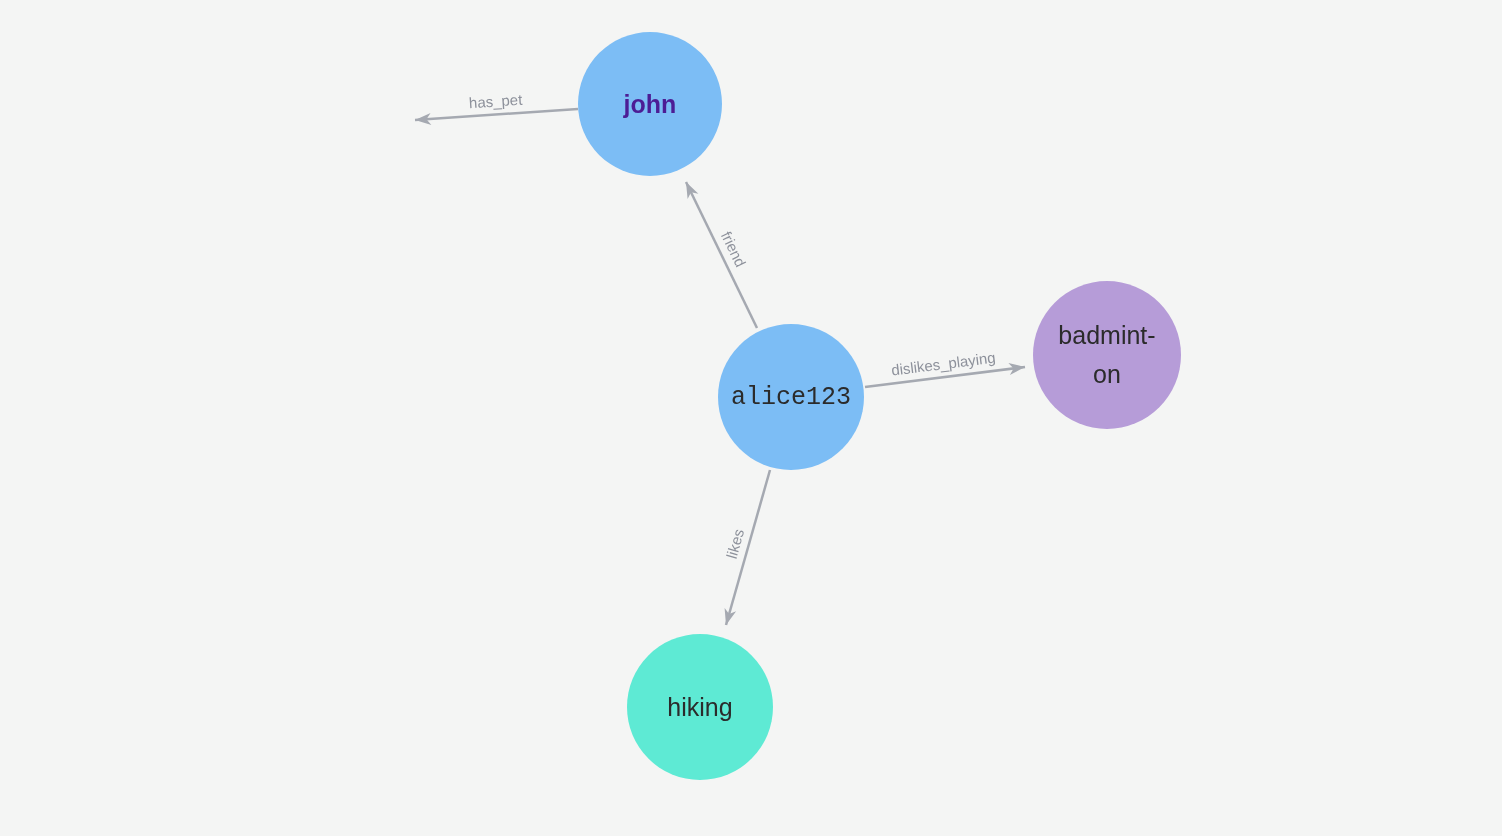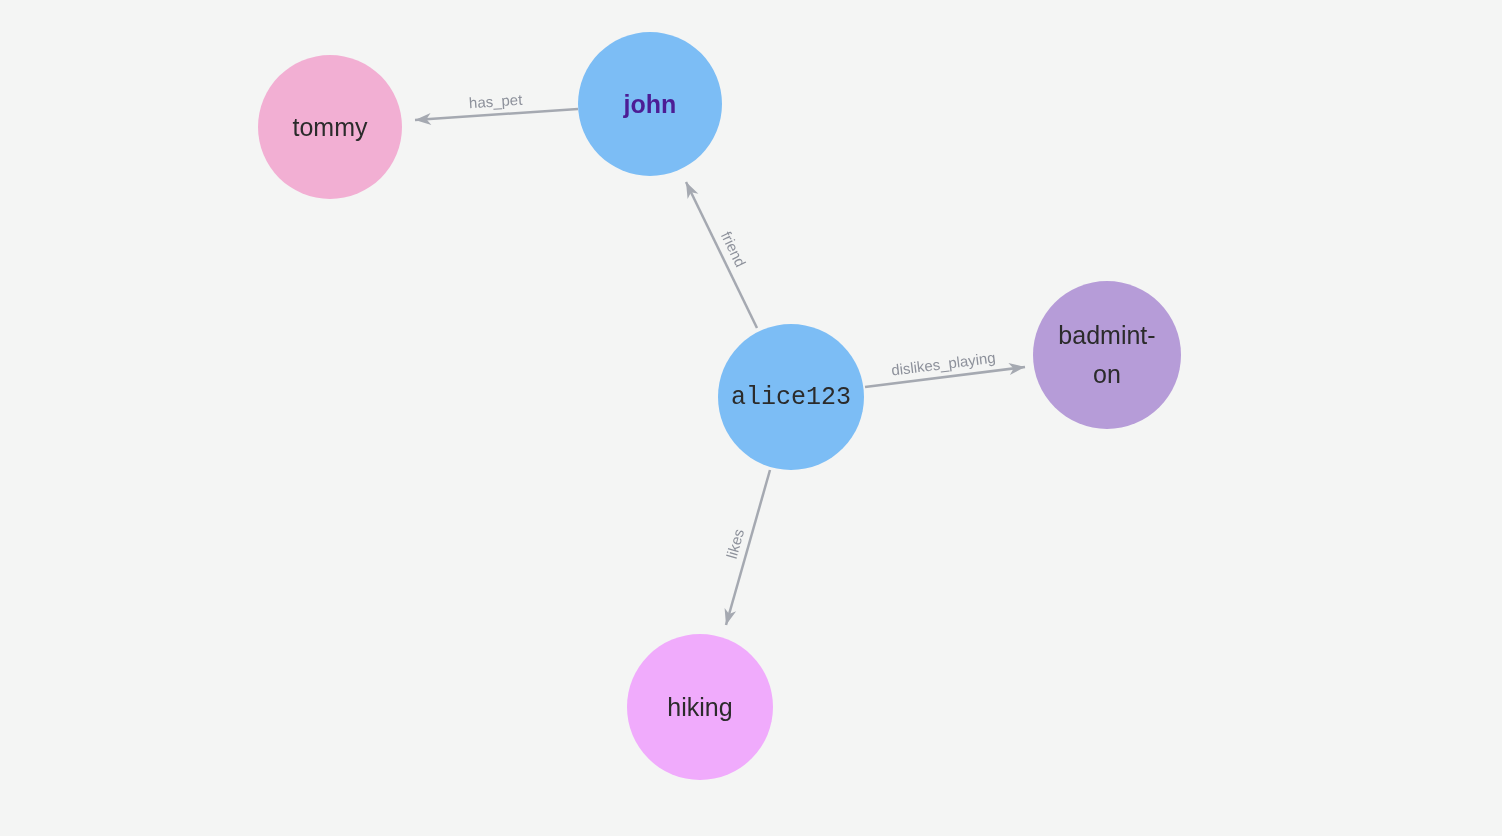--- a/index.html
+++ b/index.html
@@ -66,29 +66,26 @@
       </g>
       <g>
         <line x1="865" y1="387" x2="1025" y2="367" stroke="#a5a9b1" stroke-width="2.5" marker-end="url(#arrowhead)"></line>
         <text transform="translate(945,377) rotate(-7.125016348901798)" dy="-8" text-anchor="middle" fill="#8d919b" class="edge-label">dislikes_playing</text>
       </g>
       <g>
         <line x1="770" y1="470" x2="726" y2="625" stroke="#a5a9b1" stroke-width="2.5" marker-end="url(#arrowhead)"></line>
         <text transform="translate(748,547.5) rotate(-74.15229501807312)" dy="-8" text-anchor="middle" fill="#8d919b" class="edge-label">likes</text>
       </g>
     </svg>
-    <div class="graph-node" style="left: 258px; top: 55px; width: 144px; height: 144px; background: rgb(242, 175, 211); color: rgb(43, 43, 43);">
-      <div class="node-caption-line">tommy</div>
-    </div>
     <div class="graph-node" style="left: 578px; top: 32px; width: 144px; height: 144px; background: rgb(124, 189, 245); color: #4c1d95; font-weight: bold;">
       <div class="node-caption-line">john</div>
     </div>
     <div class="graph-node" style="left: 718px; top: 324px; width: 146px; height: 146px; background: rgb(124, 189, 245); color: rgb(43, 43, 43); font-family: Liberation Mono, monospace;">
       <div class="node-caption-line">alice123</div>
     </div>
     <div class="graph-node" style="left: 1033px; top: 281px; width: 148px; height: 148px; background: rgb(182, 156, 216); color: rgb(43, 43, 43); gap: 10px;">
       <div class="node-caption-line">badmint-</div>
       <div class="node-caption-line">on</div>
     </div>
-    <div class="graph-node" style="left: 627px; top: 634px; width: 146px; height: 146px; background: #f0abfc; color: rgb(43, 43, 43);">
+    <div class="graph-node" style="left: 627px; top: 634px; width: 146px; height: 146px; background: #5eead4; color: rgb(43, 43, 43);">
       <div class="node-caption-line">hiking</div>
     </div>
   </div>
 
 </body></html>

